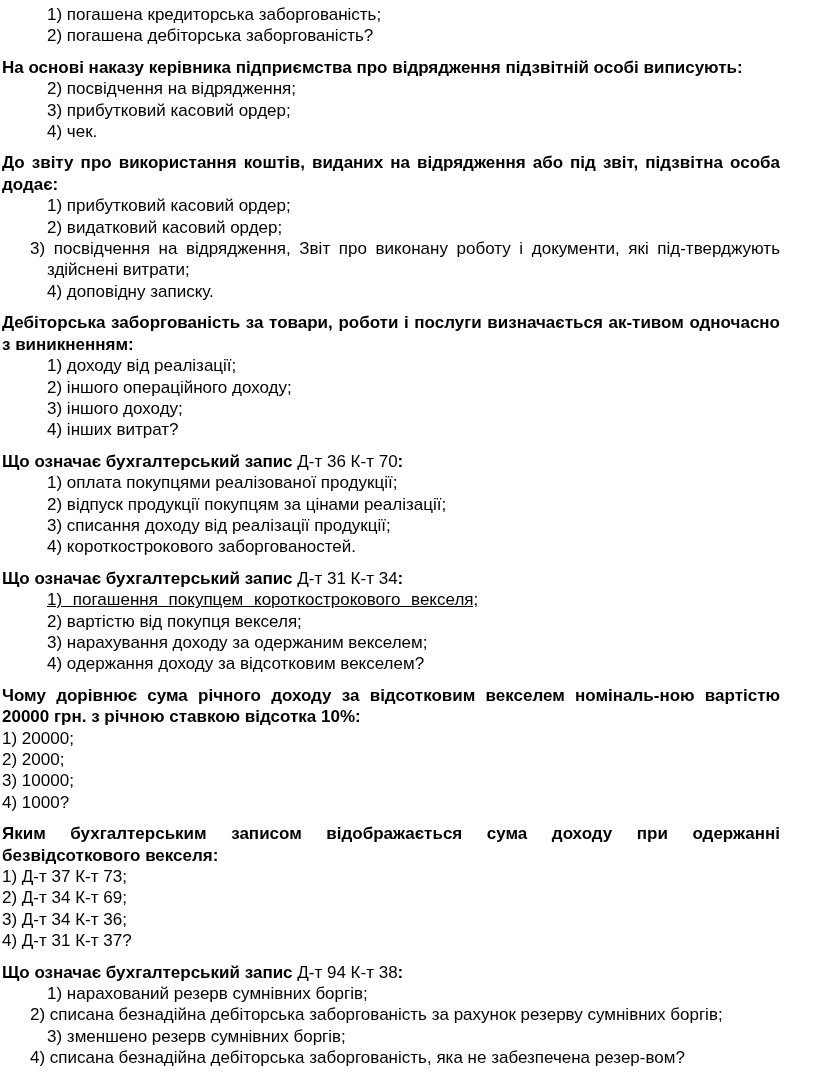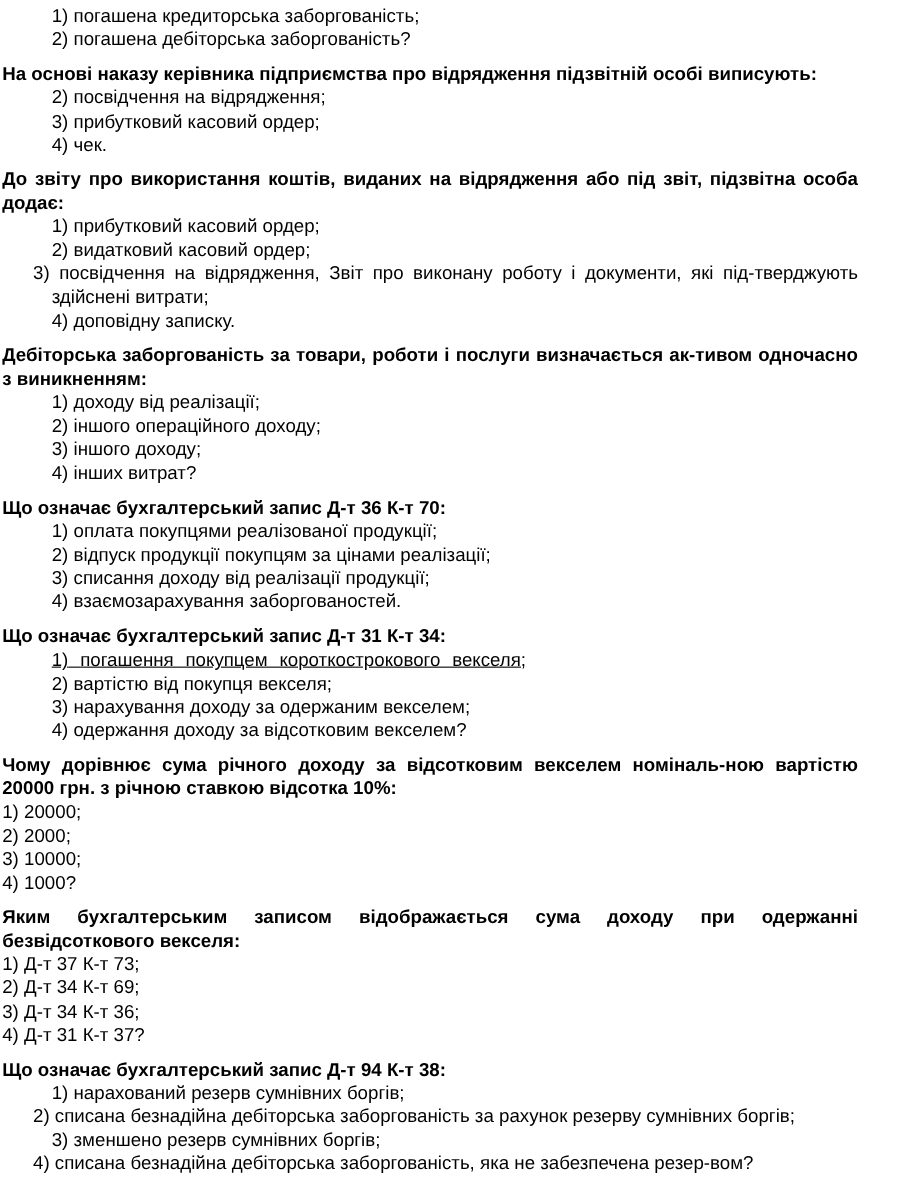--- a/index.html
+++ b/index.html
@@ -11,21 +11,21 @@
     font-family: "Liberation Sans", "DejaVu Sans", sans-serif;
     font-size: 17px;
     line-height: 21.4px;
     overflow: hidden;
   }
   #doc {
     padding: 4px 36px 0 2px;
     text-align: justify;
   }
   .question { font-weight: bold; margin-top: 10px; }
-  .question .r { font-weight: bold; }
+  .question .r { font-weight: normal; }
   .opt { }
   .opt-normal { padding-left: 45px; }
   .opt-hang   { padding-left: 45px; text-indent: -17px; }
   .opt-flush  { padding-left: 0; }
   .spread { word-spacing: 6px; text-decoration: underline; }
 </style>
 </head>
 <body>
 
 <div id="doc">
@@ -42,21 +42,21 @@
     <div class="opt opt-normal"><span>4)</span> <span>доповідну записку.</span></div>
     <div class="question"><span class="b">Дебіторська заборгованість за товари, роботи і послуги визначається ак-тивом одночасно з виникненням:</span></div>
     <div class="opt opt-normal"><span>1)</span> <span>доходу від реалізації;</span></div>
     <div class="opt opt-normal"><span>2)</span> <span>іншого операційного доходу;</span></div>
     <div class="opt opt-normal"><span>3)</span> <span>іншого доходу;</span></div>
     <div class="opt opt-normal"><span>4)</span> <span>інших витрат?</span></div>
     <div class="question"><span class="b">Що означає бухгалтерський запис </span><span class="r">Д-т 36 К-т 70</span><span class="b">:</span></div>
     <div class="opt opt-normal"><span>1)</span> <span>оплата покупцями реалізованої продукції;</span></div>
     <div class="opt opt-normal"><span>2)</span> <span>відпуск продукції покупцям за цінами реалізації;</span></div>
     <div class="opt opt-normal"><span>3)</span> <span>списання доходу від реалізації продукції;</span></div>
-    <div class="opt opt-normal"><span>4)</span> <span>взаємозарахування заборгованостей.</span></div>
+    <div class="opt opt-normal"><span>4)</span> <span>короткострокового заборгованостей.</span></div>
     <div class="question"><span class="b">Що означає бухгалтерський запис </span><span class="r">Д-т 31 К-т 34</span><span class="b">:</span></div>
     <div class="opt opt-normal spread"><span>1)</span> <span>погашення покупцем короткострокового векселя;</span></div>
     <div class="opt opt-normal"><span>2)</span> <span>вартістю від покупця векселя;</span></div>
     <div class="opt opt-normal"><span>3)</span> <span>нарахування доходу за одержаним векселем;</span></div>
     <div class="opt opt-normal"><span>4)</span> <span>одержання доходу за відсотковим векселем?</span></div>
     <div class="question"><span class="b">Чому дорівнює сума річного доходу за відсотковим векселем номіналь-ною вартістю 20000 грн. з річною ставкою відсотка 10%:</span></div>
     <div class="opt opt-flush"><span>1)</span> <span>20000;</span></div>
     <div class="opt opt-flush"><span>2)</span> <span>2000;</span></div>
     <div class="opt opt-flush"><span>3)</span> <span>10000;</span></div>
     <div class="opt opt-flush"><span>4)</span> <span>1000?</span></div>

